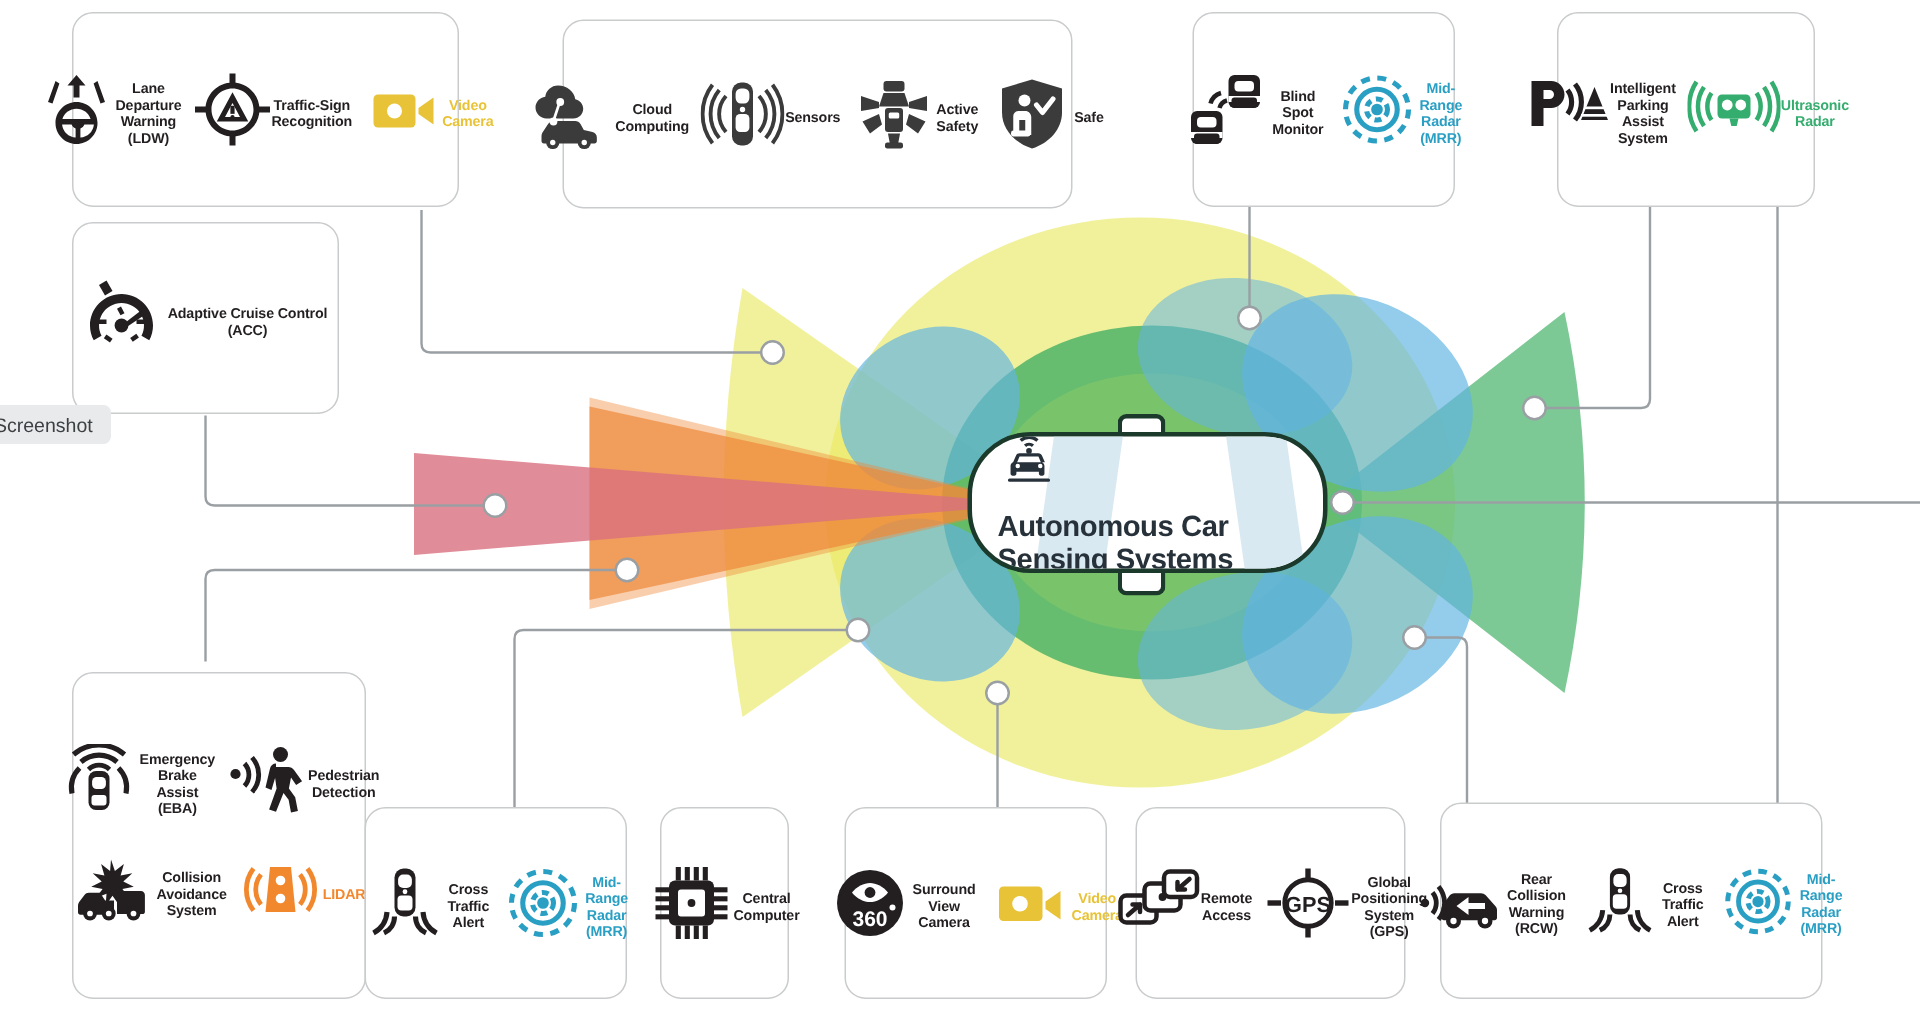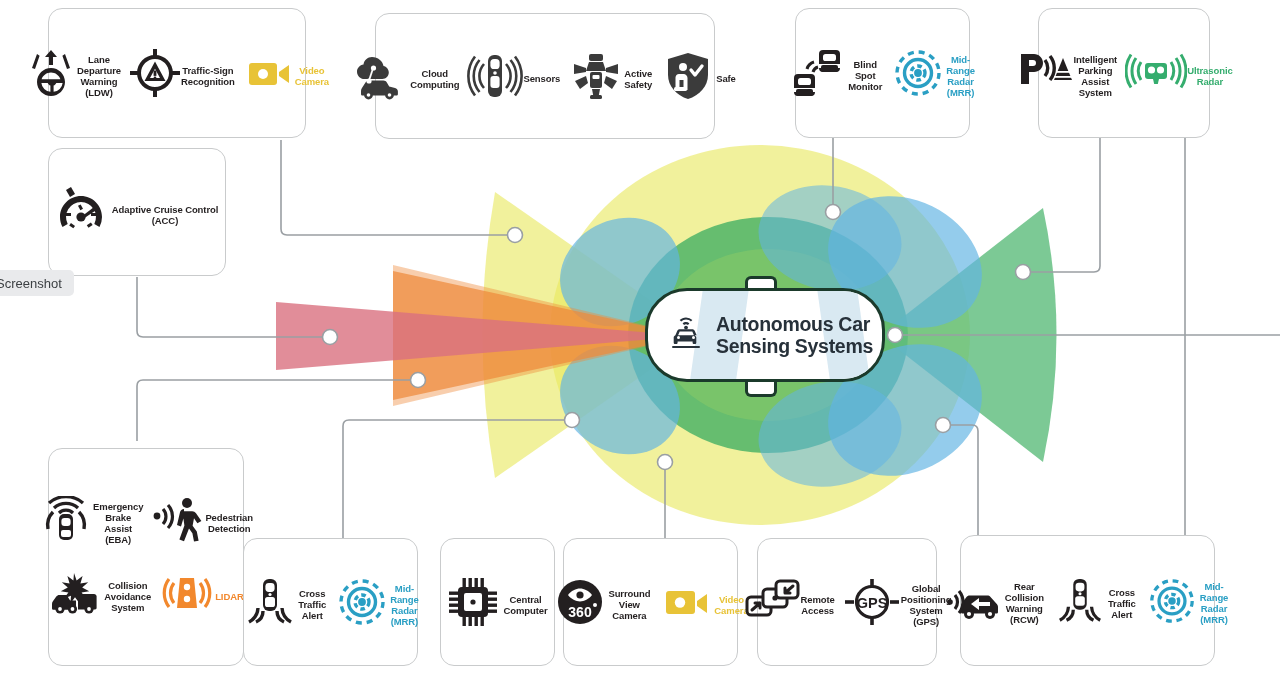--- a/index.html
+++ b/index.html
@@ -35,21 +35,21 @@
 
   
   #carbadge{position:absolute;left:645px;top:288px;width:240px;height:94px;
             background:#ffffff;border:3px solid #1b3a2b;border-radius:42px;
             display:flex;align-items:center;justify-content:flex-start;
             box-sizing:border-box;overflow:hidden;}
   #carbadge .winA,#carbadge .winB{position:absolute;background:#d9e9f2;}
   #carbadge .winA{left:48px;top:0;width:46px;height:94px;transform:skewX(-8deg);}
   #carbadge .winB{left:176px;top:0;width:40px;height:94px;transform:skewX(8deg);}
   #carbadge .inner{position:relative;display:flex;align-items:flex-start;
-                   gap:9px;padding-left:17px;z-index:2;}
+                   gap:9px;padding-left:17px;z-index:2;flex-direction:column;}
   #badgetitle{font-size:19.5px;line-height:22px;font-weight:bold;
               color:#27313a;letter-spacing:-.3px;white-space:pre-line;}
 
   
   .notch{position:absolute;background:#fff;border:3px solid #1b3a2b;
          width:26px;height:16px;}
   .notch.t{left:745px;top:276px;border-bottom:none;border-radius:6px 6px 0 0;}
   .notch.b{left:745px;top:378px;border-top:none;border-radius:0 0 6px 6px;}
 
   
@@ -482,21 +482,21 @@
             <circle cx="28" cy="26" r="2.4" stroke-width="3" fill="#2a9fc4"></circle>
           </g>
             </svg>
         </span>
         <span class="lbl blue">Mid-Range
 Radar (MRR)</span>
       </div>
     </div>
   </div>
 
-  <div class="card" style="left:440px;top:538px;width:115px;height:128px;">
+  <div class="card" style="left:440px;top:538px;width:86px;height:128px;">
     <div class="cardrow">
       <div class="item">
         <span class="glyph">
           <svg width="56" height="52" viewBox="0 0 56 52">
               <g fill="#231f20">
             <rect x="13" y="11" width="30" height="30" rx="4"></rect>
             <rect x="19" y="17" width="18" height="18" rx="2" fill="#fff"></rect>
             <circle cx="28" cy="26" r="2.6"></circle>
             <g>
               <rect x="17.5" y="2" width="3.4" height="9"></rect>

